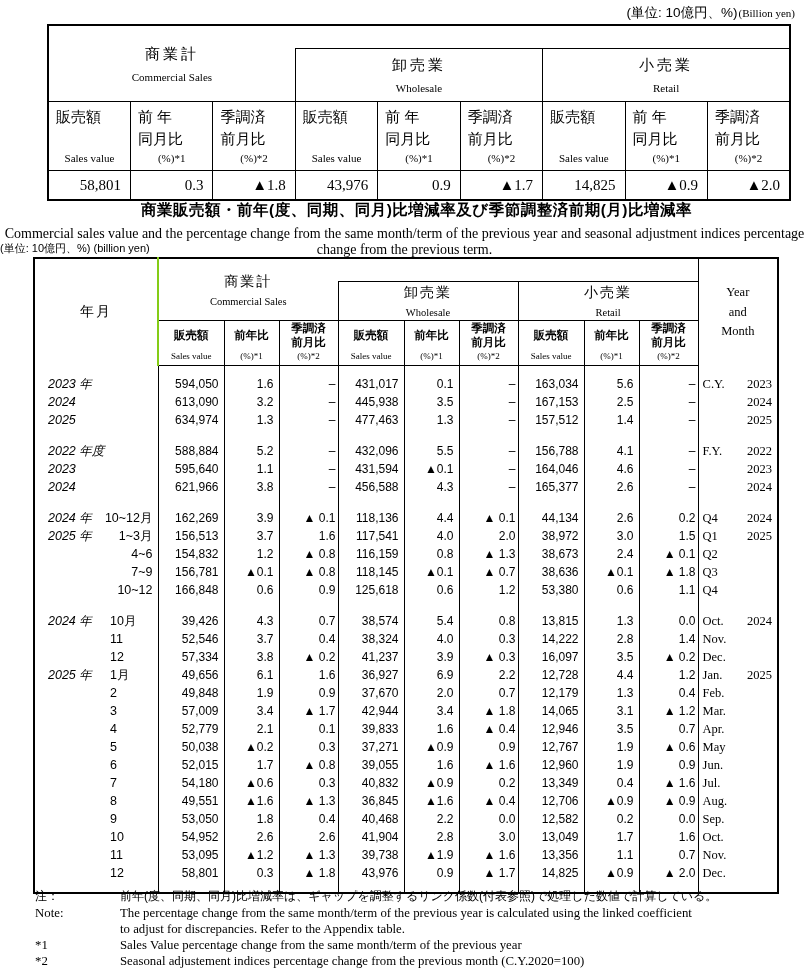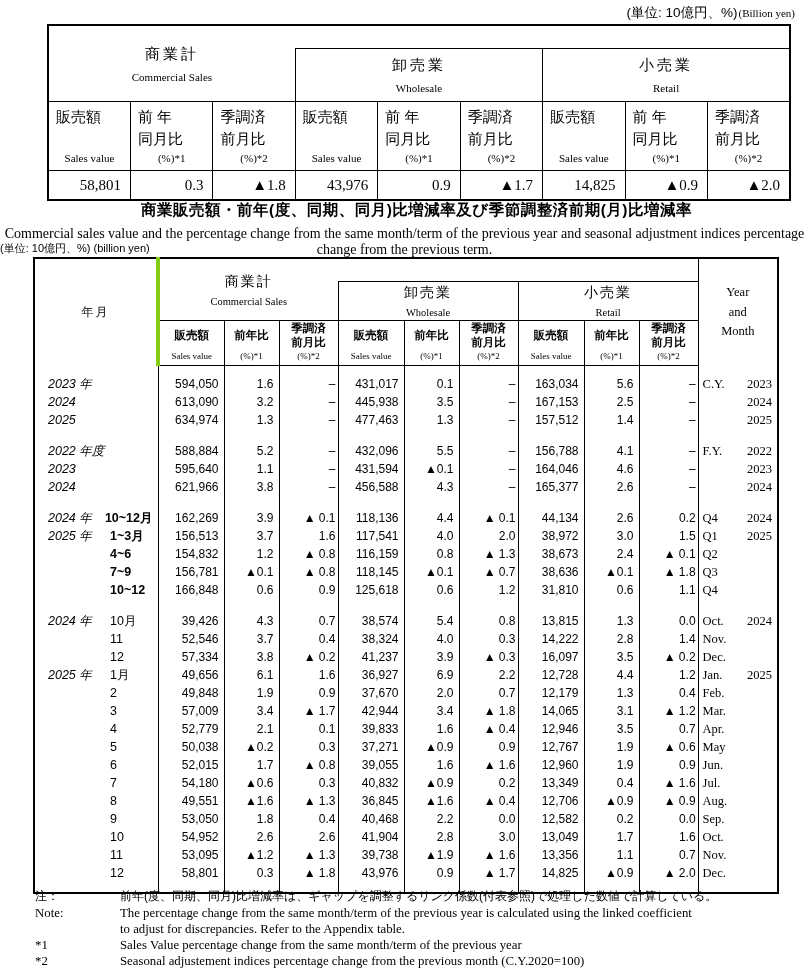--- a/index.html
+++ b/index.html
@@ -34,21 +34,21 @@
   .summary .vals td { border-left:1px solid #000; text-align:right; padding:4px 9px 4px 0; font-size:15px; height:20px; }
 
   
   .title-jp { position:absolute; top:200px; left:12px; width:100%; text-align:center;
               font-size:15.5px; font-weight:bold; letter-spacing:0.5px; }
   .title-en { position:absolute; top:226px; left:0; width:100%; text-align:center; font-size:14px; }
   .unit-mid { position:absolute; top:241px; left:0; width:742px; text-align:left; font-size:11px; }
 
   
   .main { position:absolute; left:33px; top:257px; width:746px; border:2px solid #000; }
-  .main .ymhead { border-right:4px solid #84cc16; font-size:12px; letter-spacing:2px;
+  .main .ymhead { border-right:2px solid #84cc16; font-size:14px; letter-spacing:2px;
                   text-align:center; vertical-align:middle; }
   .main .yam { border-left:1px solid #000; font-size:12.5px; text-align:center;
                vertical-align:middle; line-height:1.55; }
   .main .h1 .strip { border-bottom:1px solid #000; height:22px; }
   .main .comm { border-bottom:1px solid #000; text-align:center; vertical-align:middle; }
   .main .gjp { font-size:14px; letter-spacing:2px; }
   .main .gen { font-size:10.5px; margin-top:5px; }
   .main .h2 .grp { border-left:1px solid #000; border-bottom:1px solid #000; height:38px;
                    text-align:center; vertical-align:middle; }
   .main .h3 .sub { border-left:1px solid #000; border-bottom:1px solid #000; height:44px; }
@@ -57,21 +57,21 @@
   .msub .jp { font-size:11.5px; font-weight:bold; line-height:1.2; text-align:center; }
   .msub .en { height:14px; text-align:center; font-size:9px; }
 
   .main tbody td { border-left:1px solid #000; height:18px; font-size:12px; }
   .main tbody td.num { text-align:right; padding-right:5px; }
   .main tbody td:nth-child(4), .main tbody td:nth-child(7),
   .main tbody td:nth-child(10) { padding-right:2px; }
   .ymflex { display:flex; align-items:center; height:18px; padding-left:13px; }
   .ymflex .yl { width:62px; white-space:nowrap; font-size:12.5px;font-style:italic; }
   .ymflex .pd { flex:1; font-size:12.5px; white-space:nowrap; }
-  .ymflex .pd.q { padding-right:5px;font-weight:bold; }
+  .ymflex .pd.q { text-align:right; padding-right:5px; }
   .ymflex .pd.m { text-align:left; }
   .ymrflex { display:flex; align-items:center; height:18px; padding:0 5px 0 4px; }
   .ymrflex .pfx { width:36px; font-size:12.5px; white-space:nowrap; }
   .ymrflex .yr { flex:1; text-align:right; font-size:12.5px; }
   tr.blank td { height:13px; }
   tr.blank.top td { height:9px; }
   tr.blank.bot td { height:10px; }
 
   
   .notes { position:absolute; left:35px; top:888px; width:764px; }
@@ -597,21 +597,21 @@
             <span class="yl"></span>
             <span class="pd q">10~12</span>
           </div>
         </td>
         <td class="num">166,848</td>
         <td class="num">0.6</td>
         <td class="num">0.9</td>
         <td class="num">125,618</td>
         <td class="num">0.6</td>
         <td class="num">1.2</td>
-        <td class="num">31,810</td>
+        <td class="num">53,380</td>
         <td class="num">0.6</td>
         <td class="num">1.1</td>
         <td>
           <div class="ymrflex">
             <span class="pfx serif">Q4</span>
             <span class="yr serif"></span>
           </div>
         </td>
       </tr>
       <tr class="blank">

